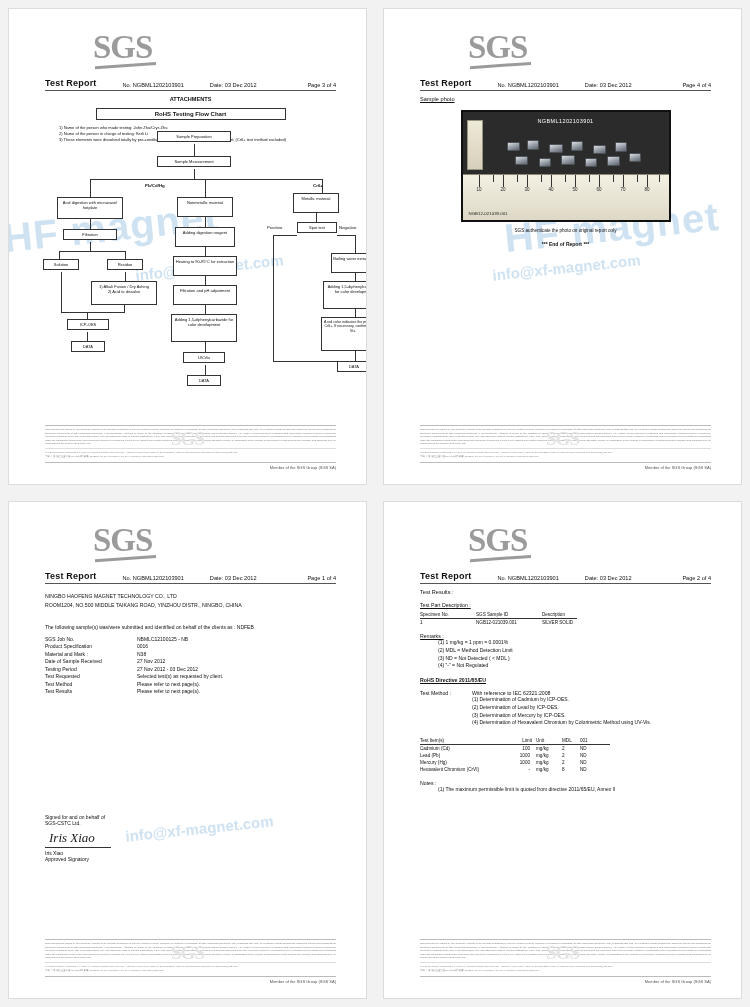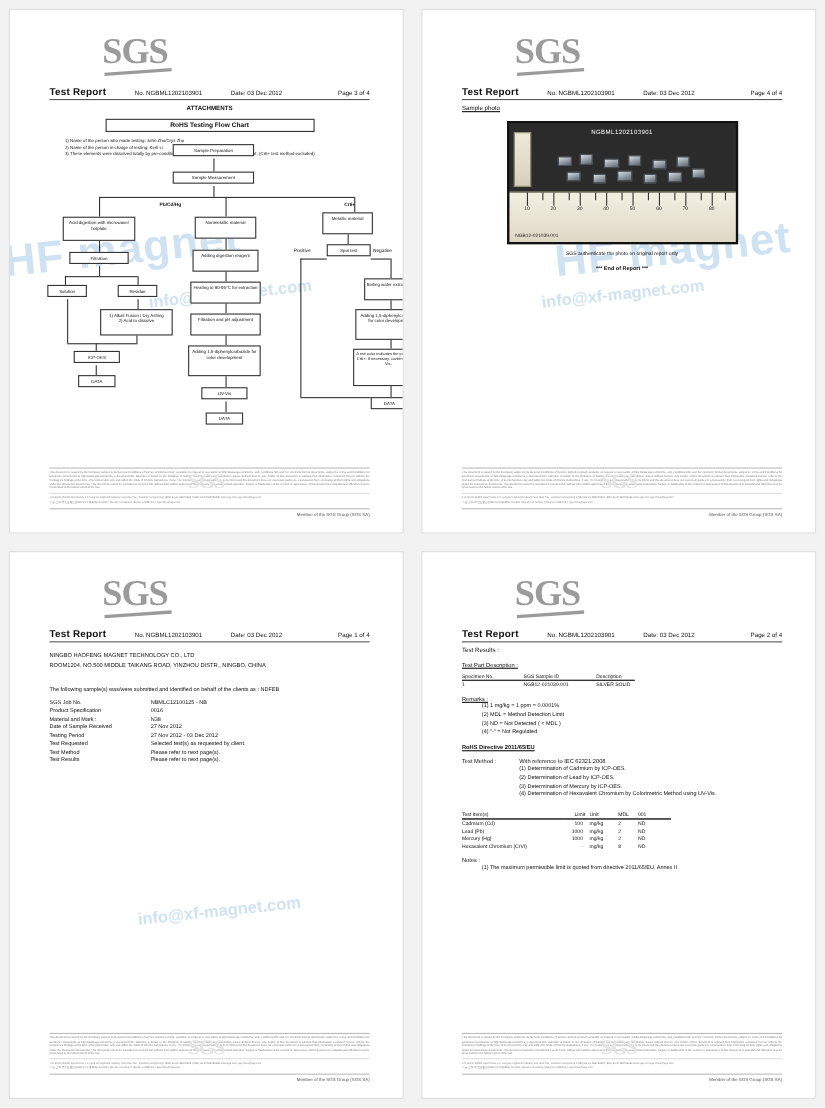--- a/index.html
+++ b/index.html
@@ -462,20 +462,28 @@
         <div class="row">
             <div class="k">Test Method</div>
             <div class="v">Please refer to next page(s).</div>
           </div>
         <div class="row">
             <div class="k">Test Results</div>
             <div class="v">Please refer to next page(s).</div>
           </div>
       </div>
 
+      <div class="sign-block">
+        <div>Signed for and on behalf of</div>
+        <div>SGS-CSTC Ltd.</div>
+        <div class="sig">Iris Xiao</div>
+        <div class="sig-rule"></div>
+        <div>Iris Xiao</div>
+        <div>Approved Signatory</div>
+      </div>
     </div>
 
     <div class="footer">
       <div class="disc">This document is issued by the Company subject to its General Conditions of Service printed overleaf, available on request or accessible at http://www.sgs.com/terms_and_conditions.htm and, for electronic format documents, subject to Terms and Conditions for Electronic Documents at http://www.sgs.com/terms_e-document.htm. Attention is drawn to the limitation of liability, indemnification and jurisdiction issues defined therein. Any holder of this document is advised that information contained hereon reflects the Company's findings at the time of its intervention only and within the limits of Client's instructions, if any. The Company's sole responsibility is to its Client and this document does not exonerate parties to a transaction from exercising all their rights and obligations under the transaction documents. This document cannot be reproduced except in full, without prior written approval of the Company. Any unauthorized alteration, forgery or falsification of the content or appearance of this document is unlawful and offenders may be prosecuted to the fullest extent of the law.</div>
       <div class="addr">
         <div>14F Berlin Rabbit Apartments 1-F Lang Ho Highland Industry Sun Mao Tau , Kowloon Hong Kong   t (852) 86-21-58872828   f (852) 86-57188789289   www.sgs.com   sgs.china@sgs.com</div>
         <div>中国·上海·徐汇区宜山路889号3号楼   邮编: 200233   t (86-21) 61402666   f (86-21) 64958763   e sgs.china@sgs.com</div>
       </div>
       <div class="grp">Member of the SGS Group (SGS SA)</div>
     </div>

